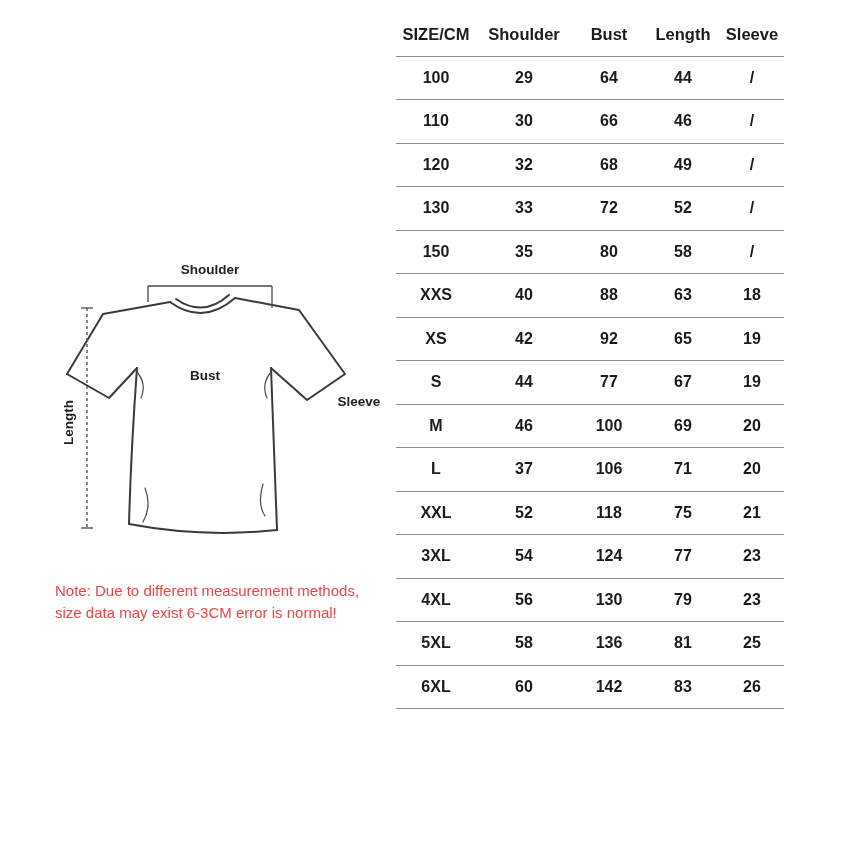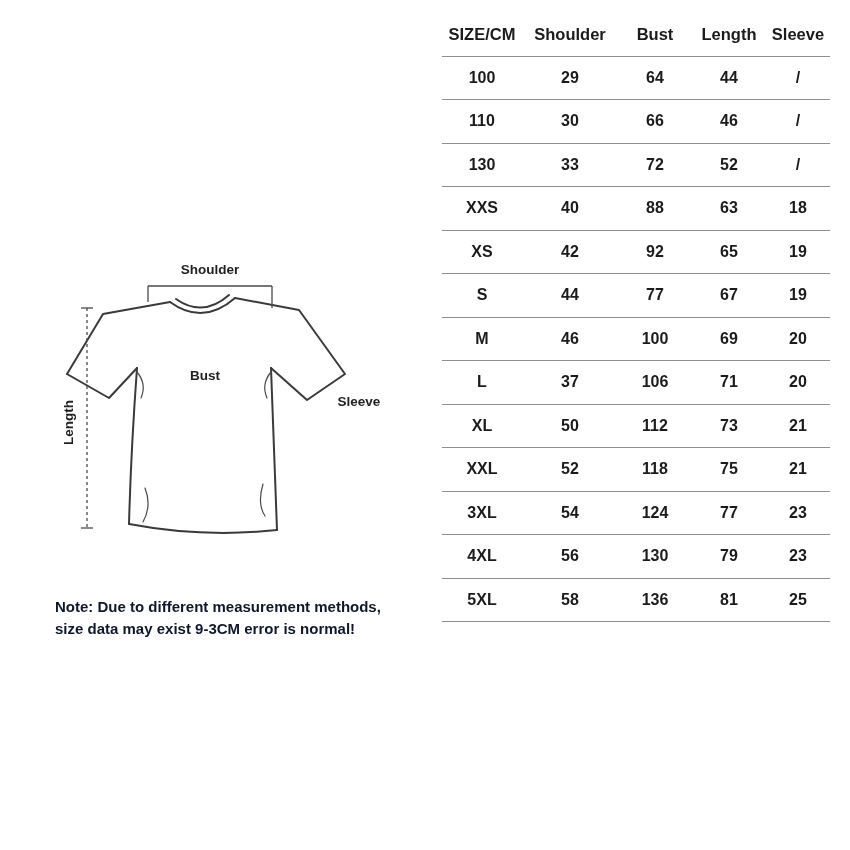--- a/index.html
+++ b/index.html
@@ -12,21 +12,21 @@
   .page {
     position: relative;
     width: 850px;
     height: 850px;
     background: #ffffff;
     overflow: hidden;
   }
   
   table.size-table {
     position: absolute;
-    left: 442px;
+    left: 396px;
     top: 13px;
     width: 388px;
     border-collapse: collapse;
     table-layout: fixed;
   }
   .size-table th, .size-table td {
     height: 42.5px;
     padding: 0;
     text-align: center;
     vertical-align: middle;
@@ -51,25 +51,25 @@
   .diagram text {
     font-family: "Liberation Sans", sans-serif;
     font-size: 13.5px;
     font-weight: 700;
     fill: #222222;
   }
   
   .note {
     position: absolute;
     left: 55px;
-    top: 596px;
+    top: 580px;
     font-size: 15px;
-    font-weight: 700;
+    font-weight: 400;
     line-height: 1.45;
-    color: #0f172a;
+    color: #ef4444;
   }
 </style>
 </head>
 <body>
 
 <div class="page">
 
   <div class="diagram">
     <svg width="350" height="312" viewBox="0 0 350 312">
       <g fill="none" stroke="#3a3a3a" stroke-width="2" stroke-linejoin="round" stroke-linecap="round">
@@ -106,21 +106,21 @@
       </g>
       <text x="165" y="24" text-anchor="middle">Shoulder</text>
       <text x="160" y="130" text-anchor="middle">Bust</text>
       <text x="314" y="156" text-anchor="middle">Sleeve</text>
       <text transform="translate(28,195) rotate(-90)">Length</text>
     </svg>
   </div>
 
   <div class="note">
     <div>Note: Due to different measurement methods,</div>
-    <div>size data may exist 9-3CM error is normal!</div>
+    <div>size data may exist 6-3CM error is normal!</div>
   </div>
 
   <table class="size-table">
     <colgroup>
       <col style="width:80px">
       <col style="width:96px">
       <col style="width:74px">
       <col style="width:74px">
       <col style="width:64px">
     </colgroup>
@@ -142,24 +142,38 @@
           <td>/</td>
         </tr>
         <tr>
           <td>110</td>
           <td>30</td>
           <td>66</td>
           <td>46</td>
           <td>/</td>
         </tr>
         <tr>
+          <td>120</td>
+          <td>32</td>
+          <td>68</td>
+          <td>49</td>
+          <td>/</td>
+        </tr>
+        <tr>
           <td>130</td>
           <td>33</td>
           <td>72</td>
           <td>52</td>
+          <td>/</td>
+        </tr>
+        <tr>
+          <td>150</td>
+          <td>35</td>
+          <td>80</td>
+          <td>58</td>
           <td>/</td>
         </tr>
         <tr>
           <td>XXS</td>
           <td>40</td>
           <td>88</td>
           <td>63</td>
           <td>18</td>
         </tr>
         <tr>
@@ -184,27 +198,20 @@
           <td>20</td>
         </tr>
         <tr>
           <td>L</td>
           <td>37</td>
           <td>106</td>
           <td>71</td>
           <td>20</td>
         </tr>
         <tr>
-          <td>XL</td>
-          <td>50</td>
-          <td>112</td>
-          <td>73</td>
-          <td>21</td>
-        </tr>
-        <tr>
           <td>XXL</td>
           <td>52</td>
           <td>118</td>
           <td>75</td>
           <td>21</td>
         </tr>
         <tr>
           <td>3XL</td>
           <td>54</td>
           <td>124</td>
@@ -218,16 +225,23 @@
           <td>79</td>
           <td>23</td>
         </tr>
         <tr>
           <td>5XL</td>
           <td>58</td>
           <td>136</td>
           <td>81</td>
           <td>25</td>
         </tr>
+        <tr>
+          <td>6XL</td>
+          <td>60</td>
+          <td>142</td>
+          <td>83</td>
+          <td>26</td>
+        </tr>
       </tbody>
   </table>
 
 </div>
 
 </body></html>

